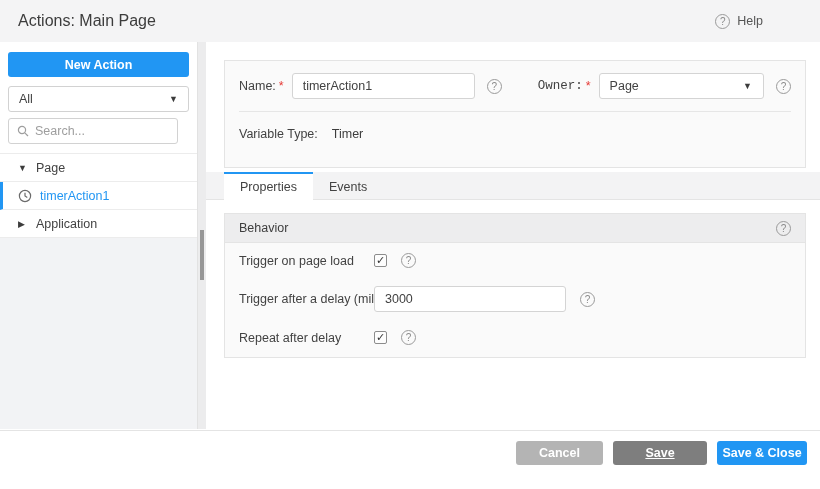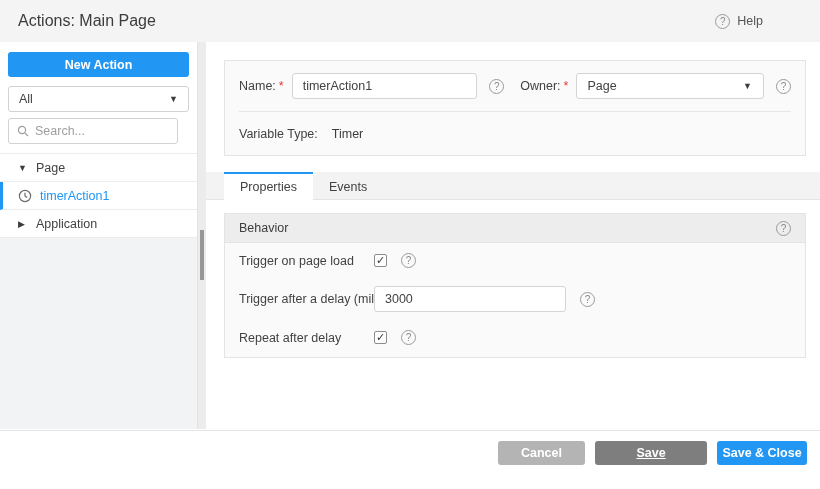--- a/index.html
+++ b/index.html
@@ -45,33 +45,33 @@
   .tree-row.selected { border-left:3px solid #2196f3; padding-left:15px; color:#2196f3; }
   .sidebar-filler { flex:1; background:#f2f3f5; }
   
   .vscroll { position:absolute; left:197px; top:42px; width:9px; height:387px;
              background:#ececed; border-left:1px solid #e2e2e2; }
   .vthumb { position:absolute; left:2px; top:188px; width:4px; height:50px;
             background:#979797; cursor:grab; }
   
   .main { position:absolute; left:206px; top:42px; width:614px; height:388px;
           background:#fff; }
-  .form-panel { position:absolute; left:18px; top:18px; width:582px; height:96px;
+  .form-panel { position:absolute; left:18px; top:18px; width:582px; height:108px;
                 background:#fafafa; border:1px solid #e4e4e4; }
   .form-row { display:flex; align-items:center; padding:12px 14px 0 14px; }
   .req { color:#e53935; margin-left:3px; }
   .text-input { height:26px; border:1px solid #d4d4d4; border-radius:3px;
                 background:#fff; padding:0 10px; font-family:inherit; font-size:12.5px;
                 color:#424242; outline:none; }
   .name-input { width:190px; margin-left:8px; }
   .owner-select { width:192px; height:26px; margin-left:8px; background:#fff;
                   border:1px solid #d4d4d4; border-radius:3px; display:flex;
                   align-items:center; justify-content:space-between; padding:0 10px;
                   cursor:pointer; }
-  .ml12 { margin-left:12px; } .ml24 { margin-left:16px; }
+  .ml12 { margin-left:12px; } .ml24 { margin-left:36px;font-family:Liberation Mono, monospace; }
   .form-divider { margin:12px 14px 0 14px; border-top:1px solid #e6e6e6; }
   .vt-row { display:flex; align-items:center; margin:15px 14px 0 14px; }
   .vt-value { margin-left:14px; color:#3d3d3d; }
   
   .tabbar { position:absolute; left:0; top:130px; width:614px; height:28px;
             background:#f3f3f4; border-bottom:1px solid #e4e4e4; display:flex;
             padding-left:18px; }
   .tab { padding:0 16px; display:flex; align-items:center; color:#424242;
          cursor:pointer; border-top:2px solid transparent; }
   .tab.active { background:#fff; border-top:2px solid #2196f3; margin-bottom:-1px; }
@@ -90,21 +90,21 @@
               font-size:11px; font-weight:bold; color:#333; cursor:pointer; flex:0 0 auto; }
   .delay-input { width:192px; }
   .ml14 { margin-left:14px; }
   
   .footer-line { position:absolute; left:0; top:430px; width:820px; height:1px;
                  background:#e4e4e4; }
   .footer-buttons { position:absolute; top:441px; right:13px; display:flex; gap:10px; }
   .btn { height:24px; border:none; border-radius:3px; color:#fff; font-weight:600;
          font-size:12.5px; font-family:inherit; cursor:pointer; }
   .btn-cancel { width:87px; background:#b4b4b4; }
-  .btn-save { width:112px; background:#7e7e7e;text-decoration:underline; }
+  .btn-save { width:94px; background:#7e7e7e;text-decoration:underline; }
   .btn-saveclose { width:90px; background:#2196f3; }
   svg { display:block; }
 </style>
 </head>
 <body>
 
 <div class="header">
   <div class="header-title">Actions: Main Page</div>
   <div class="help-link">
     <span class="qicon">?</span>

